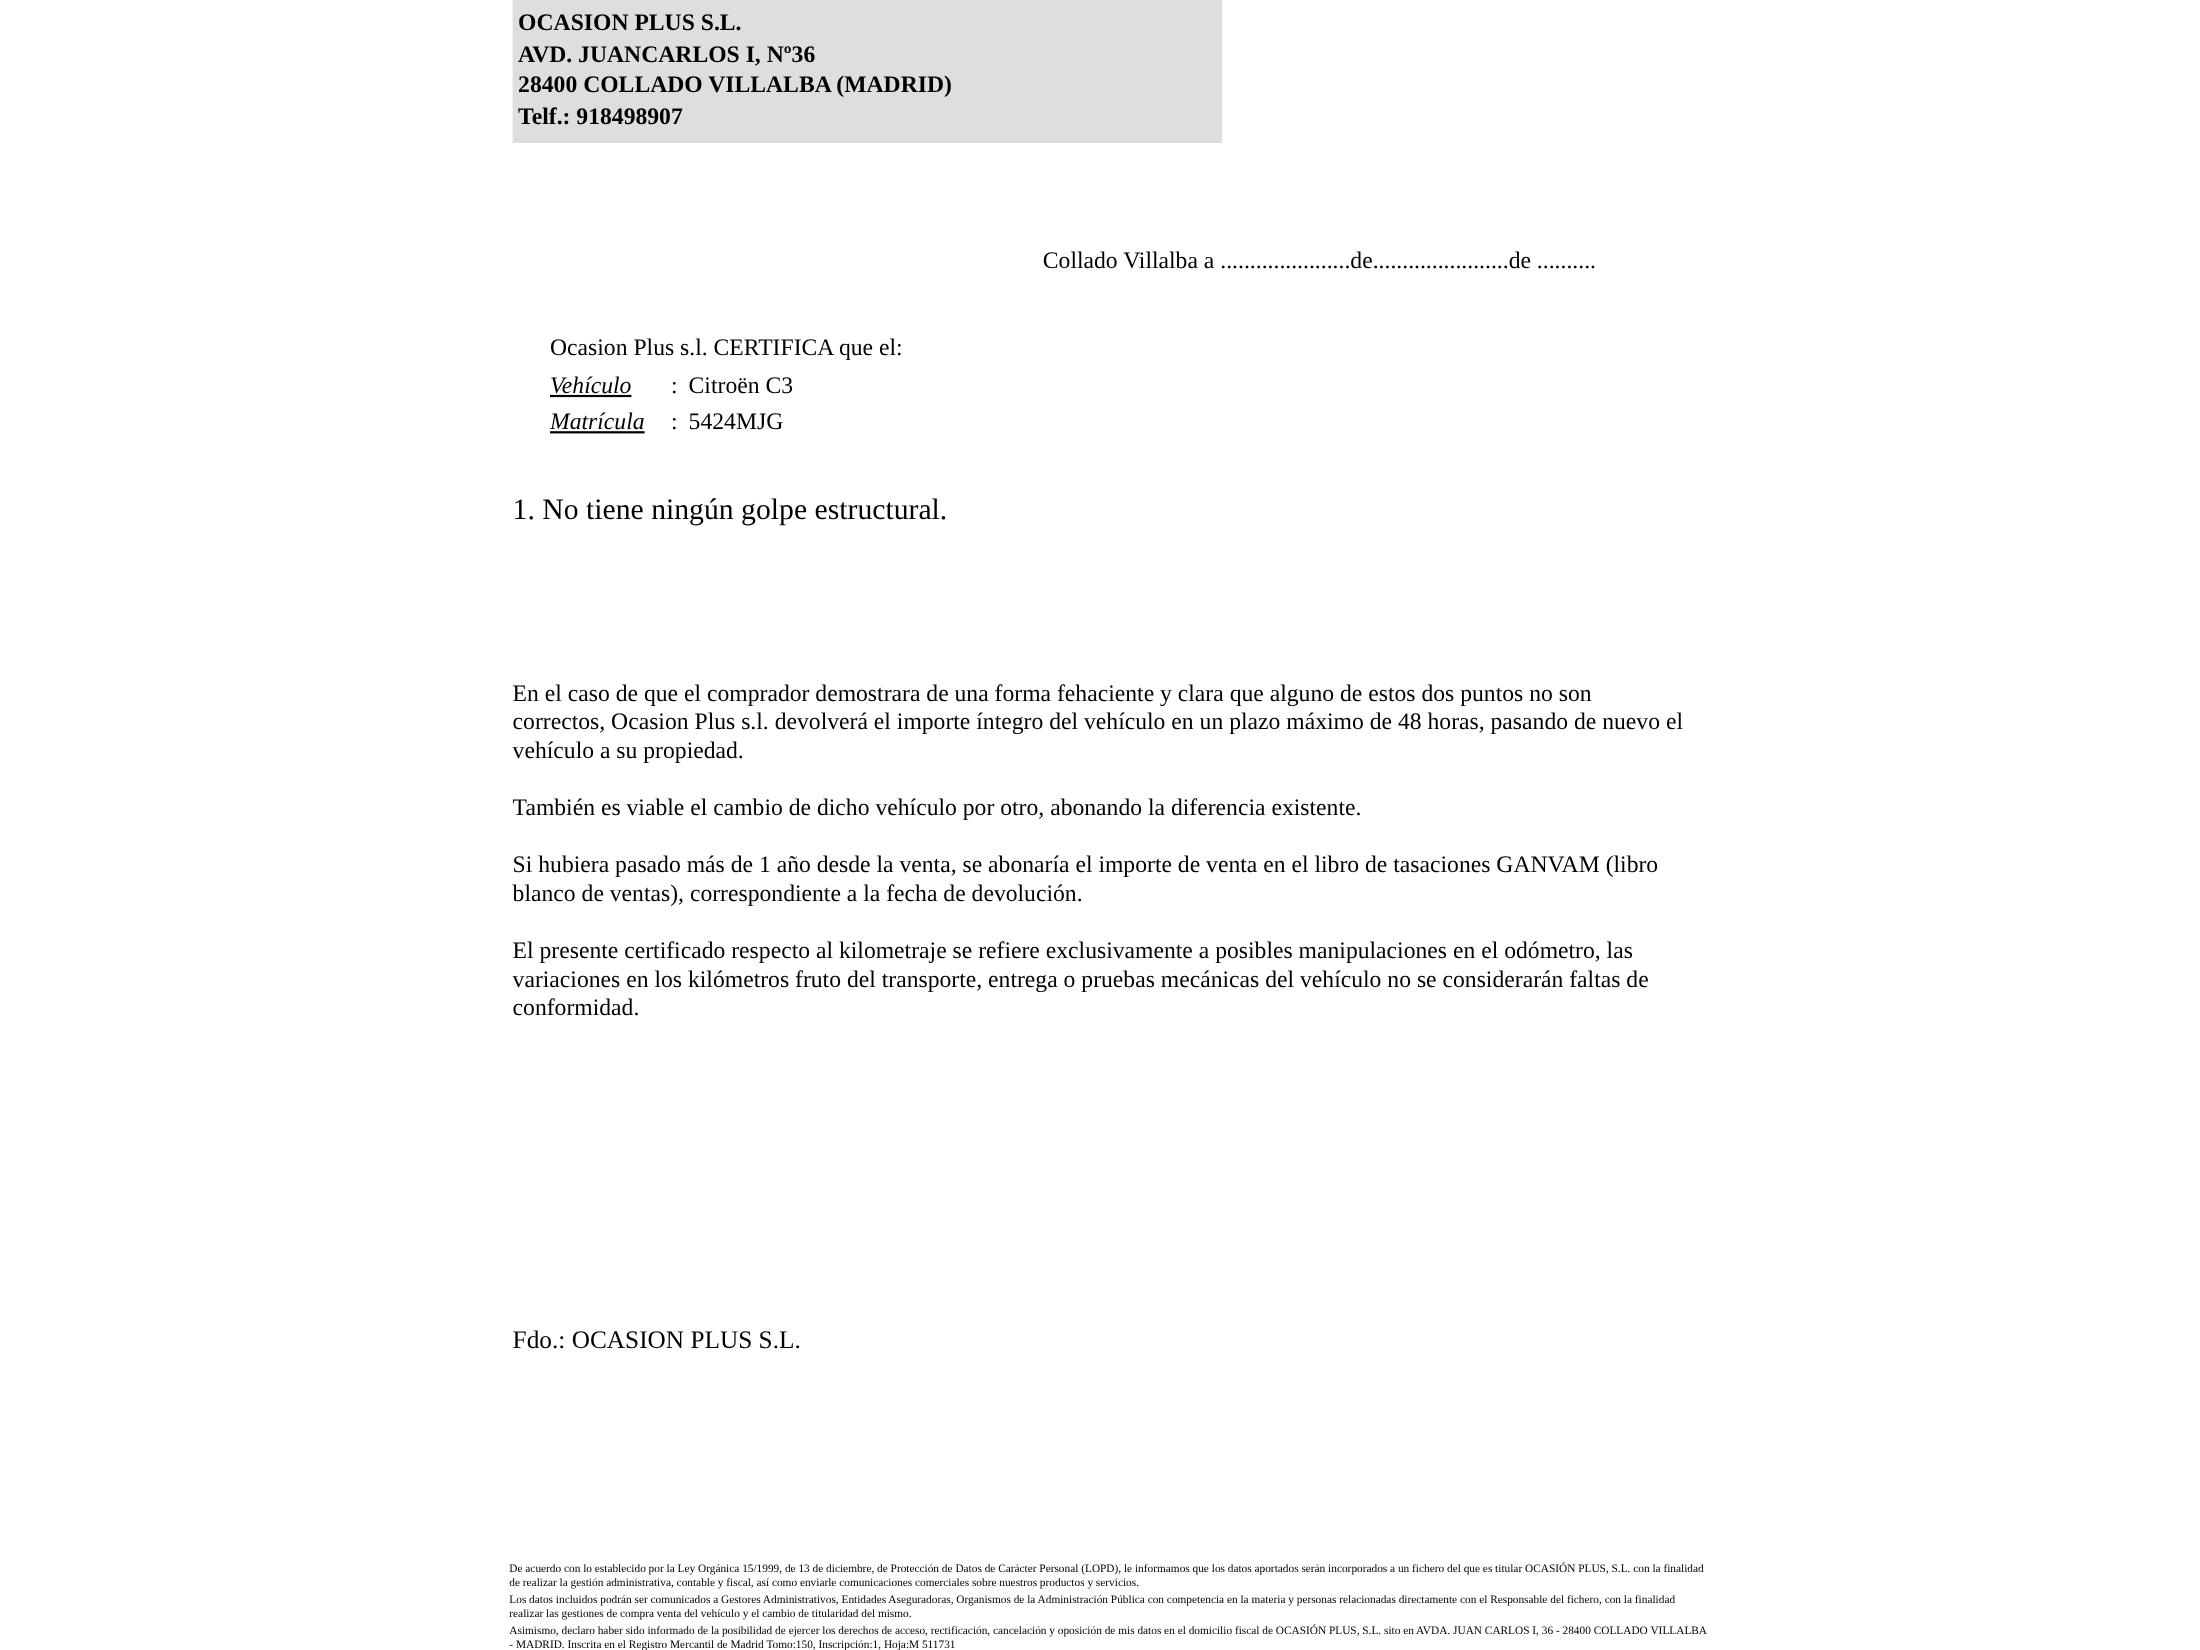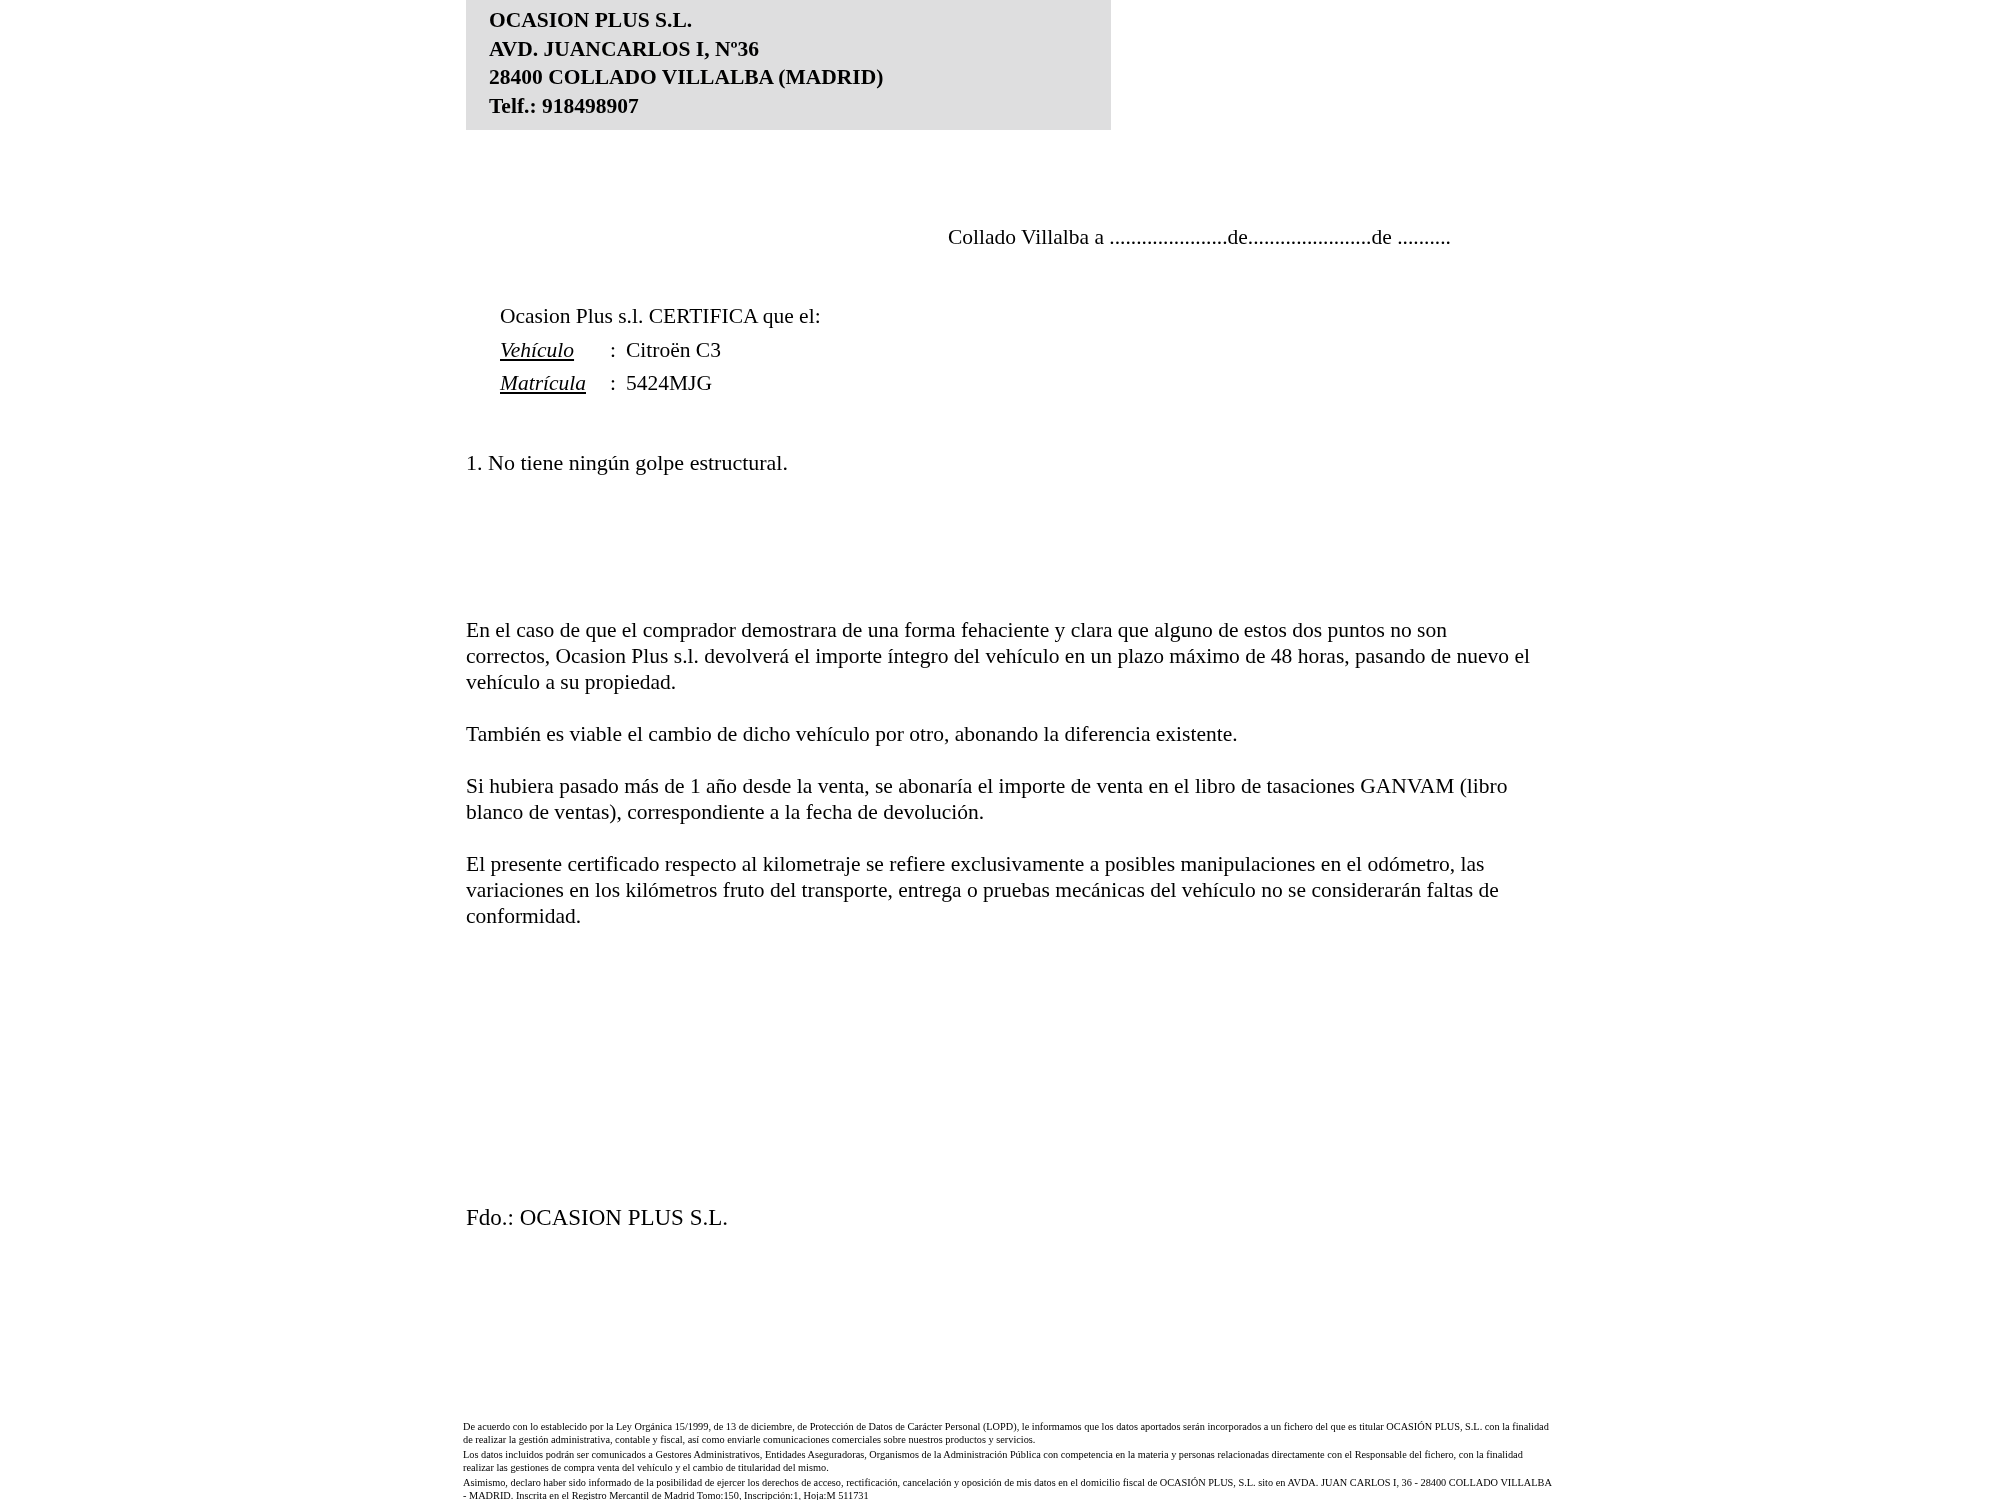--- a/index.html
+++ b/index.html
@@ -34,21 +34,21 @@
     background: #dededf;
     padding: 6px 0 10px 0;
     box-sizing: border-box;
   }
   .letterhead-line {
     font-family: "Liberation Serif", serif;
     font-weight: bold;
     font-size: 21.5px;
     line-height: 28.5px;
     color: #000;
-    padding-left: 23px;
+    padding-left: 5px;
     white-space: nowrap;
   }
 
   
   .date-line {
     position: absolute;
     left: 948px;
     top: 224px;
     font-size: 21.5px;
     line-height: 26px;
@@ -76,21 +76,21 @@
   .cert-sep {
     display: inline-block;
     width: 16px;
   }
 
   
   .points {
     position: absolute;
     left: 466px;
     top: 450px;
-    font-size: 22px;
+    font-size: 27px;
     line-height: 26px;
   }
   .point {
     white-space: nowrap;
     margin-bottom: 28px;
   }
 
   
   .body-paras {
     position: absolute;

